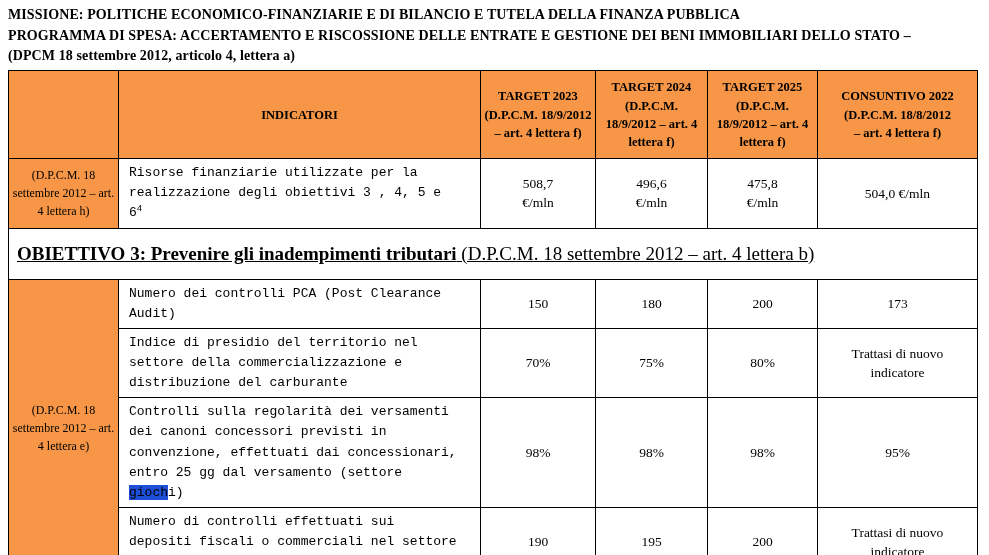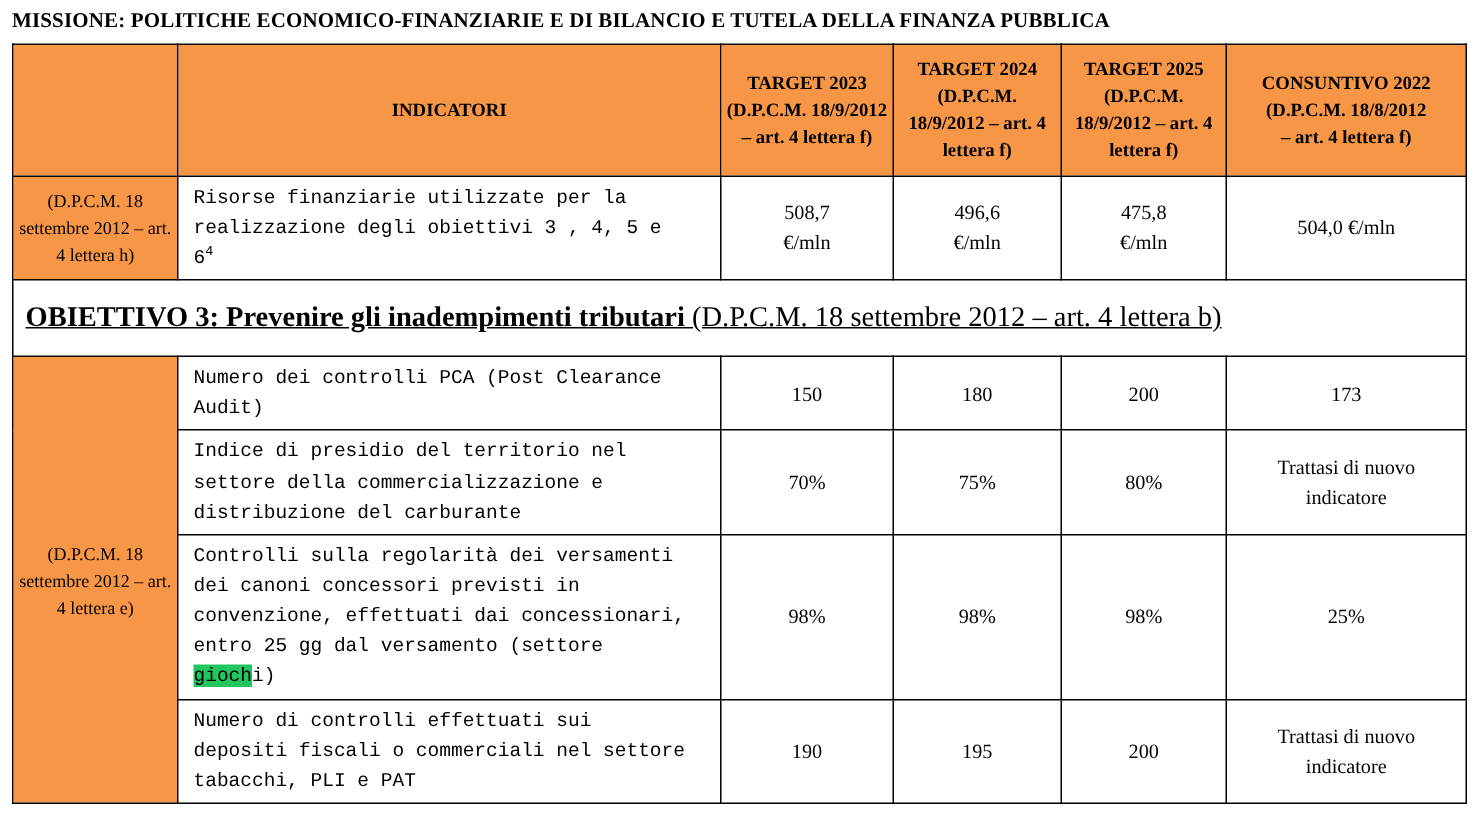--- a/index.html
+++ b/index.html
@@ -75,27 +75,28 @@
     font-size: 19px;
     vertical-align: middle;
     padding: 4px 8px;
     text-decoration: underline;
   }
   .objective-bold { font-weight: bold; }
   sup.footnote {
     font-size: 9px;
     line-height: 0;
   }
-  .hl { background: #22c55e; }
+  .hl { background: #1d4ed8; }
 </style>
 </head>
 <body>
 
 <div class="doc-titles">
   <div class="doc-title">MISSIONE: POLITICHE ECONOMICO-FINANZIARIE E DI BILANCIO E TUTELA DELLA FINANZA PUBBLICA</div>
+  <div class="doc-title">PROGRAMMA DI SPESA: ACCERTAMENTO E RISCOSSIONE DELLE ENTRATE E GESTIONE DEI BENI IMMOBILIARI DELLO STATO – (DPCM 18 settembre 2012, articolo 4, lettera a)</div>
 </div>
 
 <table class="indicators">
   <colgroup>
     <col style="width:110px">
     <col style="width:362px">
     <col style="width:115px">
     <col style="width:112px">
     <col style="width:110px">
     <col style="width:160px">
@@ -141,21 +142,21 @@
     <td class="cell-value">75%</td>
     <td class="cell-value">80%</td>
     <td class="cell-value">Trattasi di nuovo indicatore</td>
   </tr>
 
   <tr class="row-e2">
     <td class="cell-indicator"><span>Controlli sulla regolarità dei versamenti dei canoni concessori previsti in convenzione, effettuati dai concessionari, entro 25 gg dal versamento (settore </span><span class="hl">gioch</span><span>i)</span></td>
     <td class="cell-value">98%</td>
     <td class="cell-value">98%</td>
     <td class="cell-value">98%</td>
-    <td class="cell-value">25%</td>
+    <td class="cell-value">95%</td>
   </tr>
 
   <tr class="row-e3">
     <td class="cell-indicator">Numero di controlli effettuati sui depositi fiscali o commerciali nel settore tabacchi, PLI e PAT</td>
     <td class="cell-value">190</td>
     <td class="cell-value">195</td>
     <td class="cell-value">200</td>
     <td class="cell-value">Trattasi di nuovo indicatore</td>
   </tr>
 </tbody>

